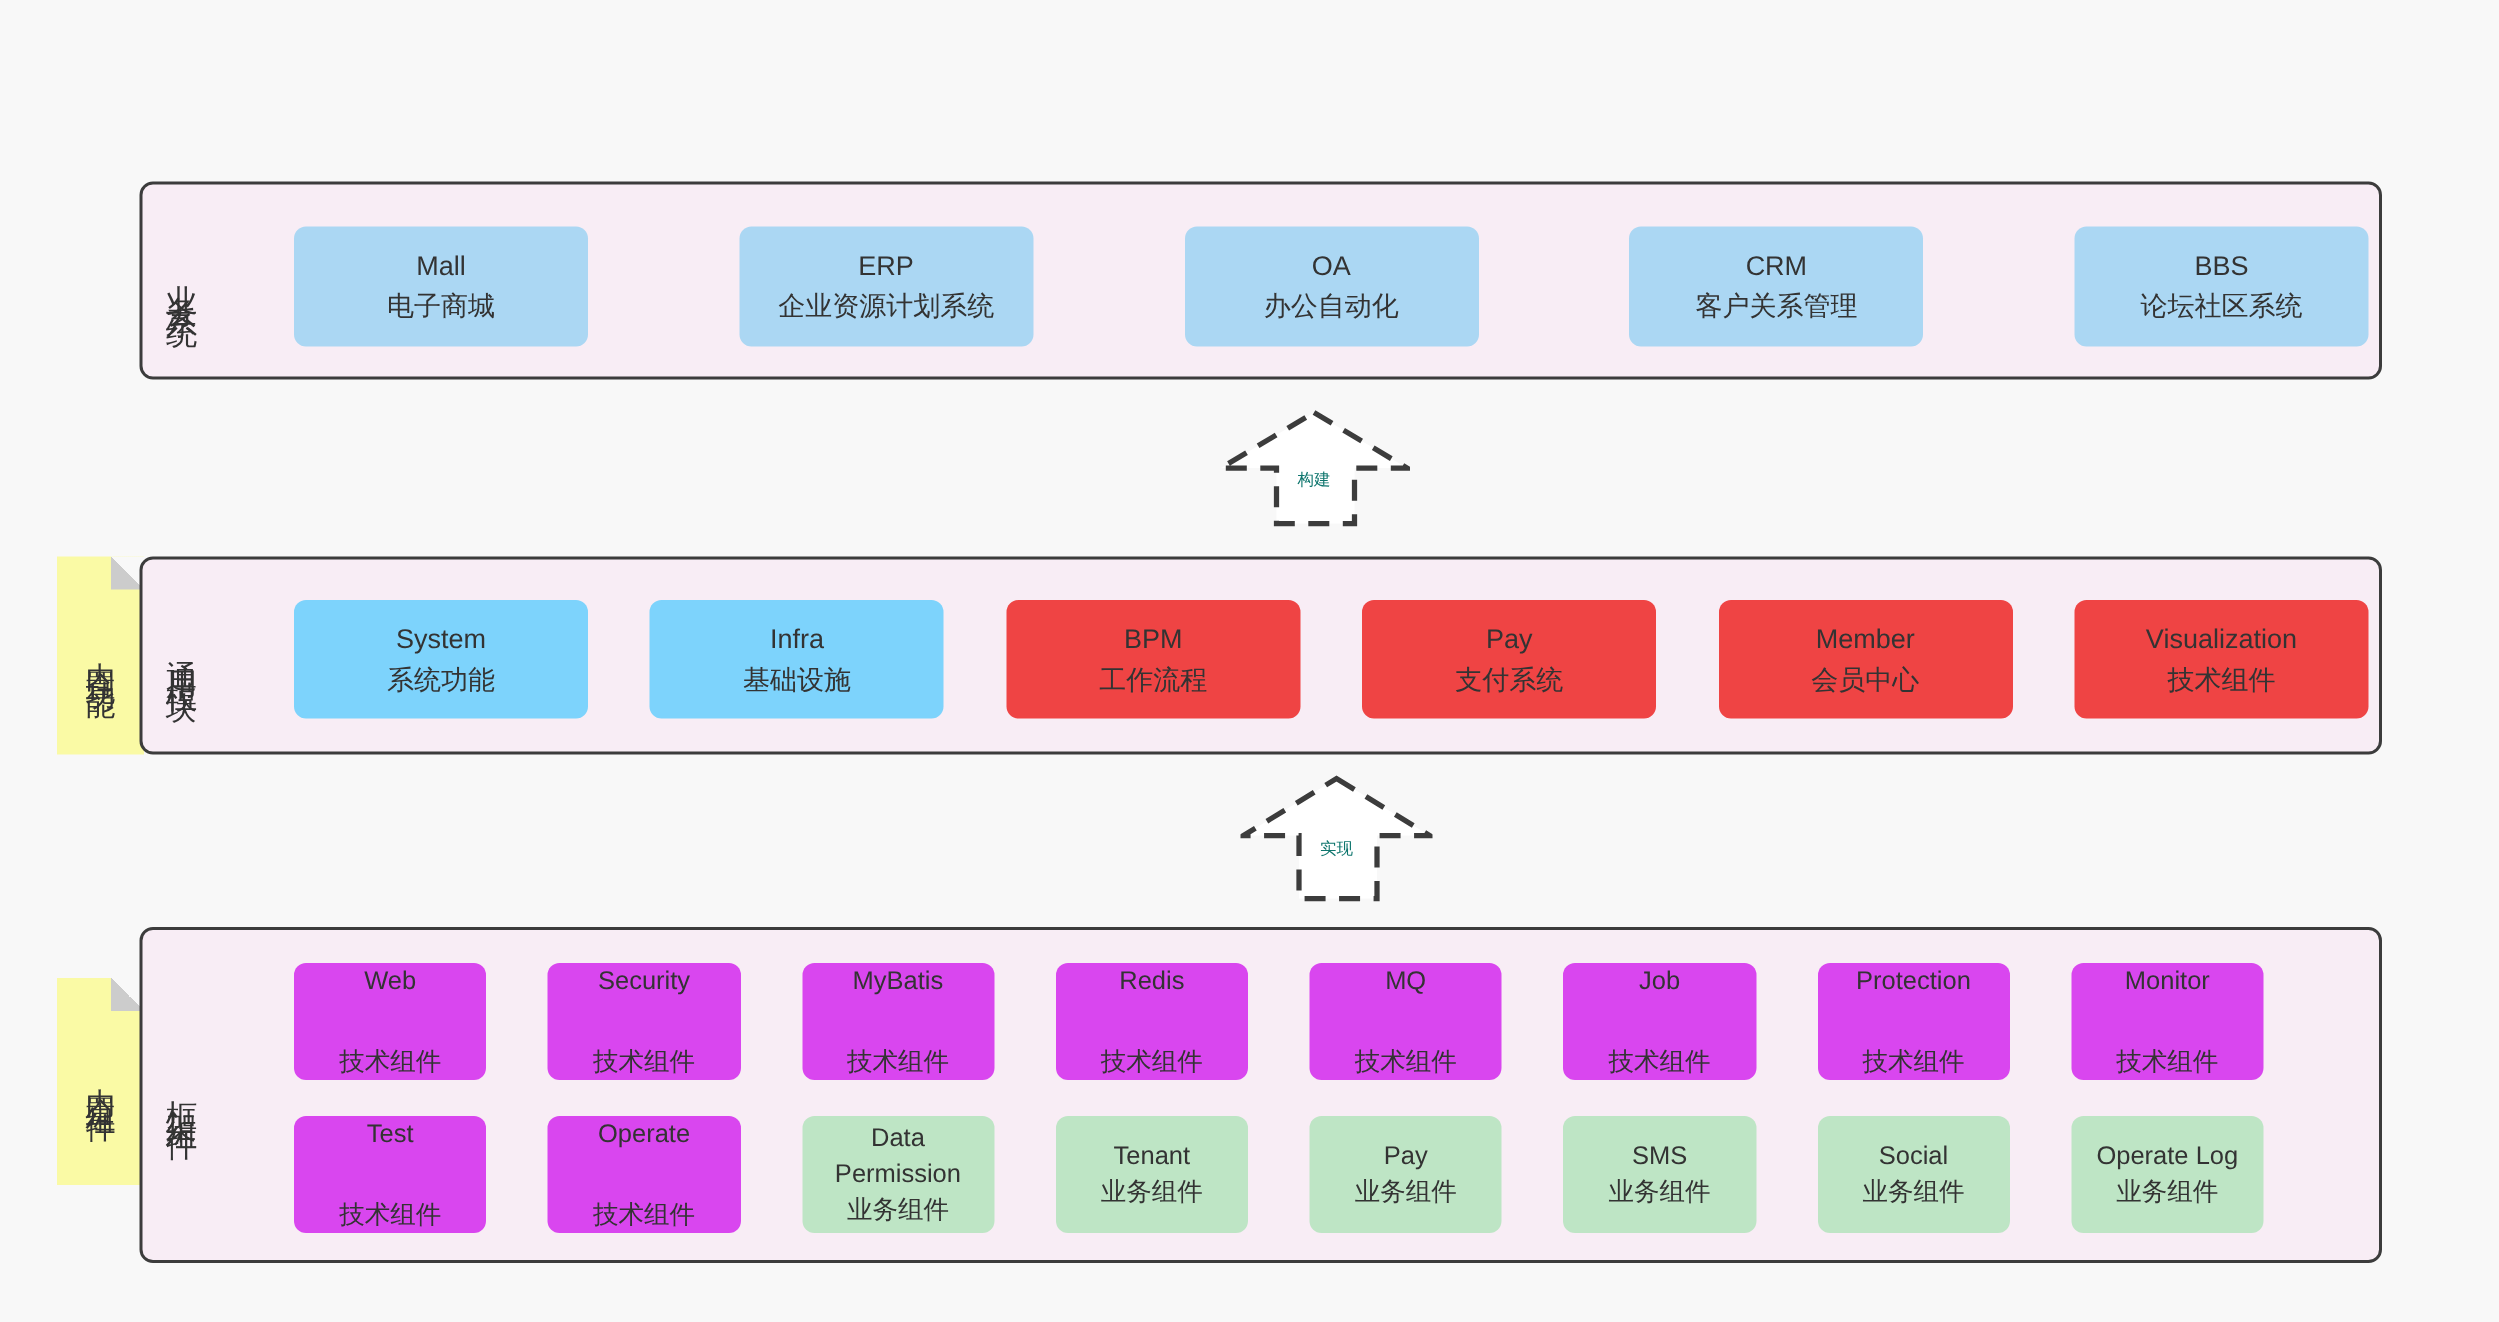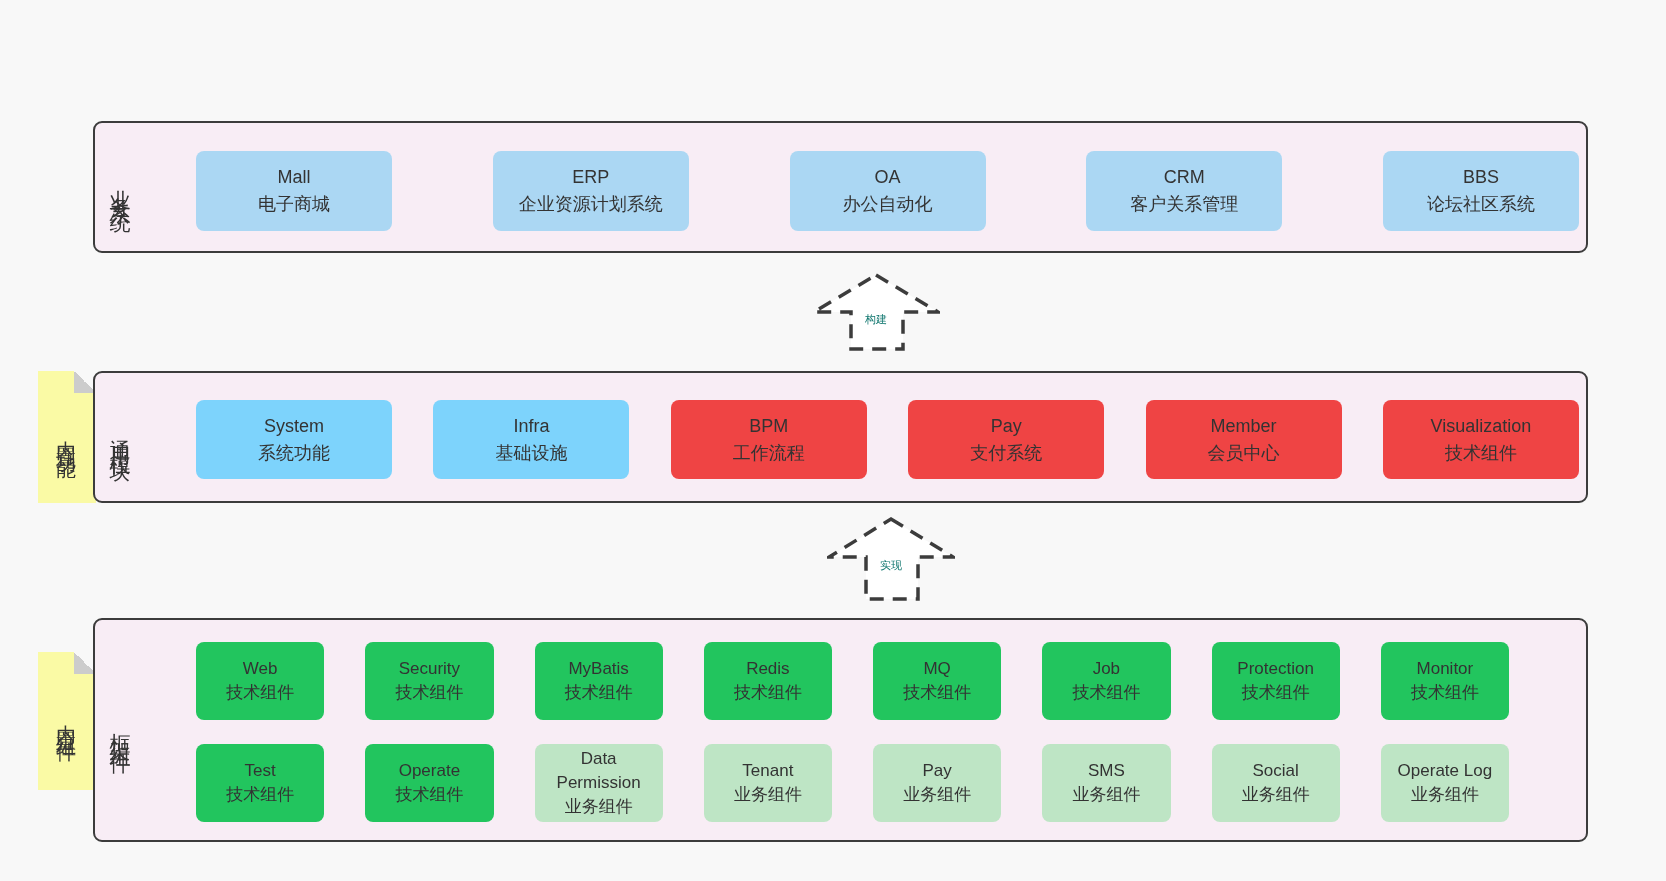--- a/index.html
+++ b/index.html
@@ -47,21 +47,21 @@
     font-size:18px;line-height:1.5;
     box-sizing:border-box;
     margin-left:41px;
   }
   .row-6 .box{width:196px;}
   .row-8 .box{width:136px;font-size:17px;line-height:1.42;padding:0 14px;}
 
   .blue{background:#abd7f3;}
   .red{background:#7dd3fc;}
   .pink{background:#ef4444;}
-  .green{background:#22c55e;}
+  .green{background:#d946ef;justify-content:space-between;}
   .lightgreen{background:#bee5c5;}
 
   
   .tab{
     position:absolute;left:38px;width:58px;
     background:#fafaa5;
     z-index:0;
   }
   #tab-modules{top:371px;height:132px;}
   #tab-components{top:652px;height:138px;}

